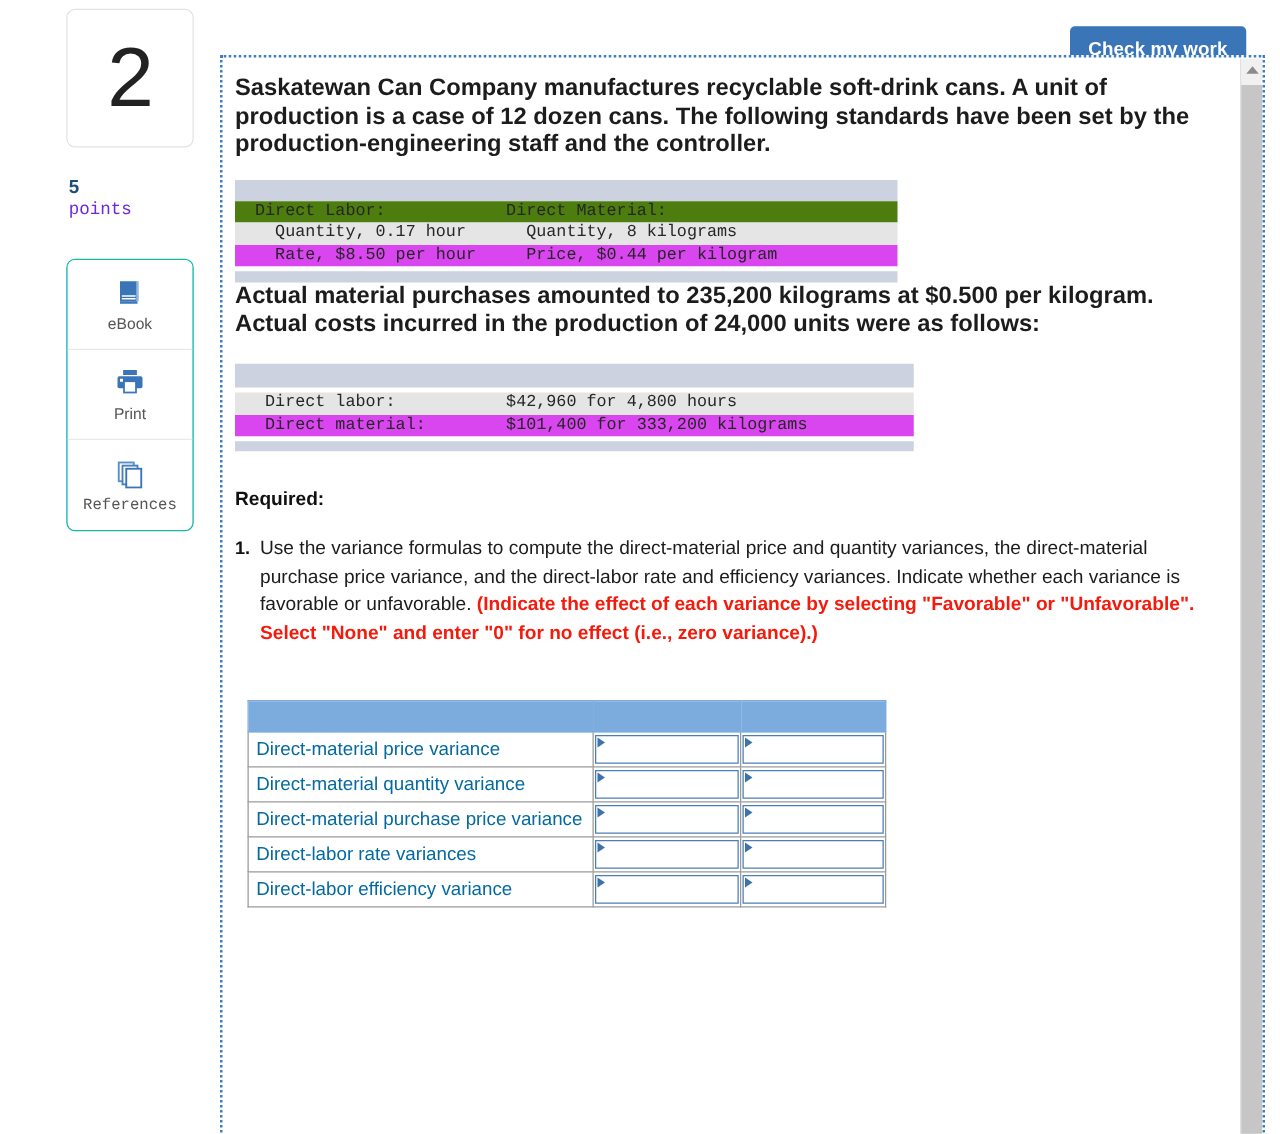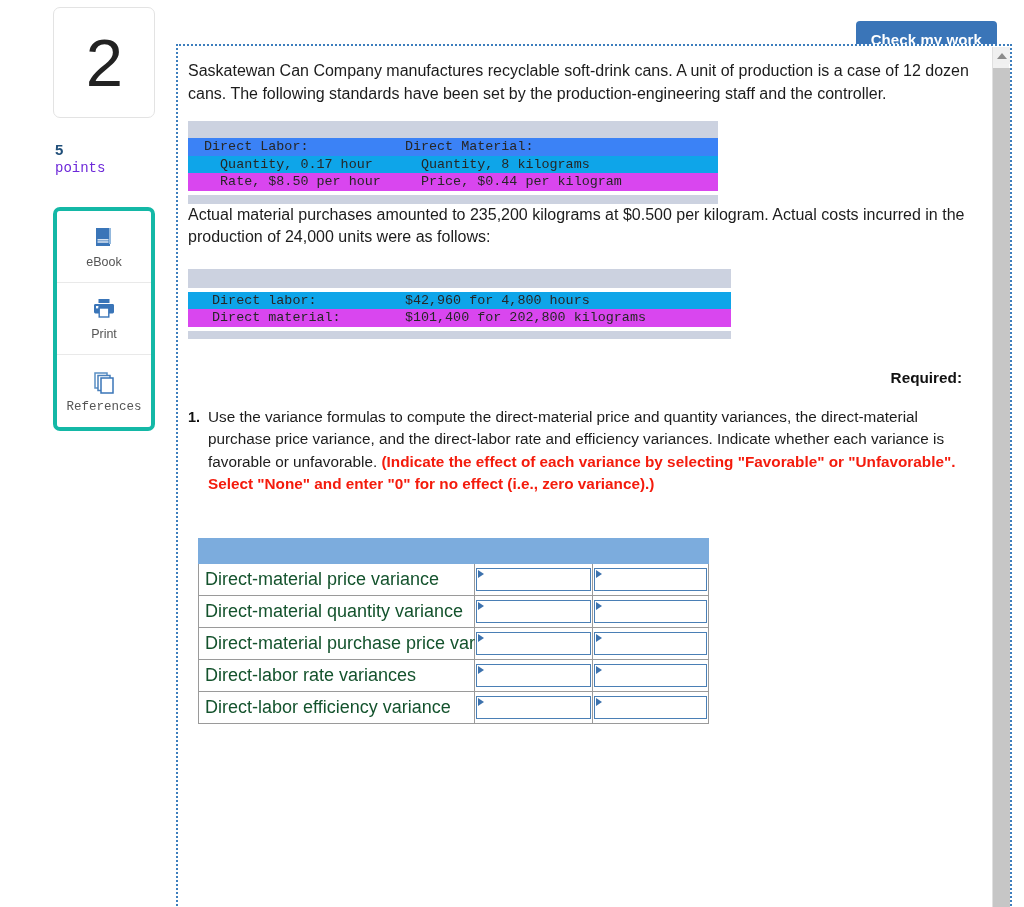--- a/index.html
+++ b/index.html
@@ -34,21 +34,21 @@
     font-size: 15px; font-weight: 700; color: #1f4e79;
     line-height: 18px;
   }
   .points-wrap .pts-label {
     font-size: 14px; color: #6d28d9; line-height: 18px; font-family: Liberation Mono, monospace;
   }
 
   .tool-stack {
     margin-top: 30px;
     width: 102px;
-    border: 4px solid #14b8a6; border-radius: 7px;
+    border: 1px solid #14b8a6; border-radius: 7px;
     background: #7dd3fc;
     overflow: hidden;
   }
   .tool-btn {
     height: 72px;
     display: flex; flex-direction: column;
     align-items: center; justify-content: center;
     gap: 5px;
     border-bottom: 1px solid #e9e9e9;
     cursor: pointer; background: #fff;
@@ -79,49 +79,49 @@
     overflow: hidden;
   }
   #qbody {
     position: absolute; left: 0; top: 0;
     width: 800px; height: 862px;
     padding: 14px 16px 0 10px;
   }
 
   p.para {
     margin: 0 0 0 0;
-    font-size: 16px; line-height: 22.5px; color: #1c1c1c;
+    font-size: 19px; line-height: 22.5px; color: #1c1c1c; font-weight: bold;
   }
   .para-1 { margin-top: 4px; width: 790px; }
   .para-2 { margin-top: 26px; width: 794px; }
 
   
   .mono-block {
     margin-top: 16px;
     font-family: "Liberation Mono", "DejaVu Sans Mono", monospace;
     font-size: 13.4px;
     line-height: 17.5px;
     color: #262626;
   }
   .mono-block .band-top { background: #ccd2e0; height: 17px; }
   .mono-block .band-bot { background: #ccd2e0; height: 9px; }
   .mono-block .mrow { white-space: pre; padding-left: 16px; height: 17.5px; }
-  .mono-block .mrow.shade-a { background: #3b82f6; }
-  .mono-block .mrow.shade-b { background: #0ea5e9; }
+  .mono-block .mrow.shade-a { background: #4d7c0f; }
+  .mono-block .mrow.shade-b { background: #e5e5e5; }
   .mono-block .mrow.shade-c { background: #d946ef; }
   .mono-block .sp { height: 4px; }
 
   .blk-1 { width: 530px; }
   .blk-2 { width: 543px; margin-top: 20px; }
   .blk-2 .band-top { height: 19px; }
   .blk-2 .band-bot { height: 8px; }
 
   h3.required {
     margin: 30px 0 0 0;
-    font-size: 15.3px; font-weight: 700; color: #111111; text-align: right;
+    font-size: 15.3px; font-weight: 700; color: #111111;
   }
 
   ol.req-list {
     margin: 19px 0 0 0;
     padding-left: 20px;
     list-style: none;
     counter-reset: reqc;
   }
   ol.req-list li {
     position: relative;
@@ -140,21 +140,21 @@
     border-collapse: collapse;
     width: 510px;
     table-layout: fixed;
   }
   #ans-table td { border: 1px solid #9a9a9a; padding: 0; }
   #ans-table tr.hdr td {
     background: #7cacdd; height: 25px; border-color: #7cacdd;
   }
   #ans-table tr.hdr td.hc1 { border-right-color: #7cacdd; }
   #ans-table td.label-cell {
-    font-size: 18px; color: #14532d;
+    font-size: 15px; color: #0369a1;
     padding: 5px 4px 5px 6px;
     height: 27px; background: #fff;
     vertical-align: middle;
     white-space: nowrap;
   }
   #ans-table td.input-cell {
     background: #ffffff; height: 27px; padding: 2px 1px;
     vertical-align: middle;
   }
   .cell-input {
@@ -275,21 +275,21 @@
         <div class="sp"></div>
         <div class="band-bot"></div>
       </div>
 
       <p class="para para-2">Actual material purchases amounted to 235,200 kilograms at $0.500 per kilogram. Actual costs incurred in the production of 24,000 units were as follows:</p>
 
       <div class="mono-block blk-2">
         <div class="band-top"></div>
         <div class="sp"></div>
         <div class="mrow shade-b"> Direct labor:           $42,960 for 4,800 hours</div>
-        <div class="mrow shade-c"> Direct material:        $101,400 for 202,800 kilograms</div>
+        <div class="mrow shade-c"> Direct material:        $101,400 for 333,200 kilograms</div>
         <div class="sp"></div>
         <div class="band-bot"></div>
       </div>
 
       <h3 class="required">Required:</h3>
 
       <ol class="req-list">
         <li>
           <span class="marker">1.</span><span>Use the variance formulas to compute the direct-material price and quantity variances, the direct-material purchase price variance, and the direct-labor rate and efficiency variances. Indicate whether each variance is favorable or unfavorable. </span><span class="red-note">(Indicate the effect of each variance by selecting "Favorable" or "Unfavorable". Select "None" and enter "0" for no effect (i.e., zero variance).)</span>
         </li>

